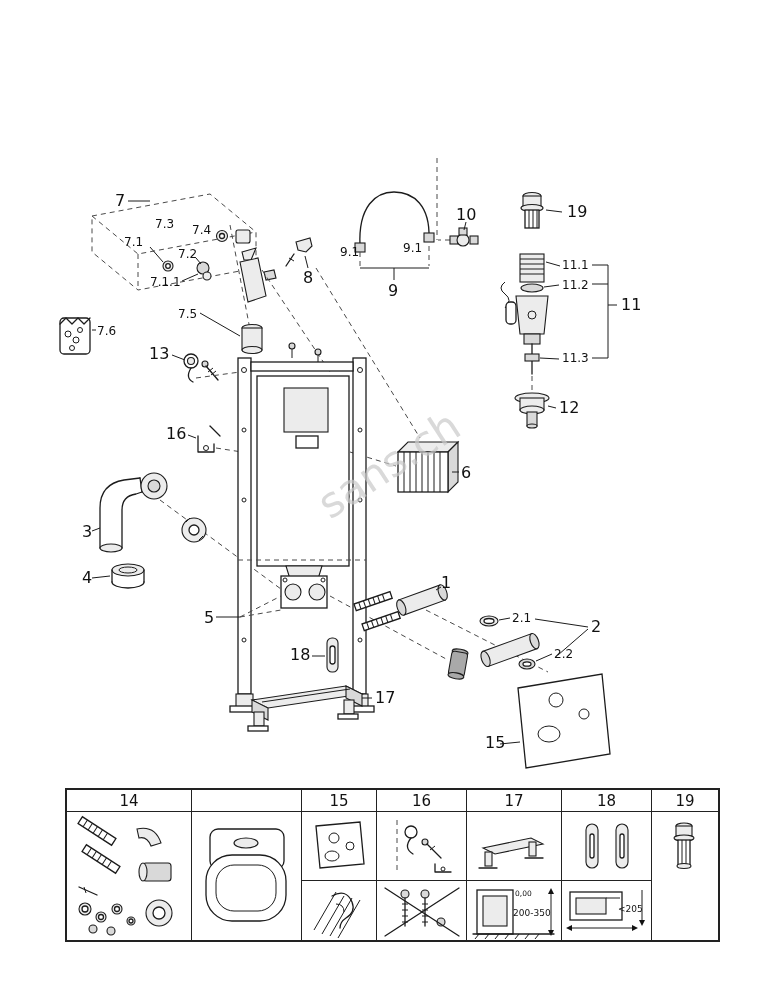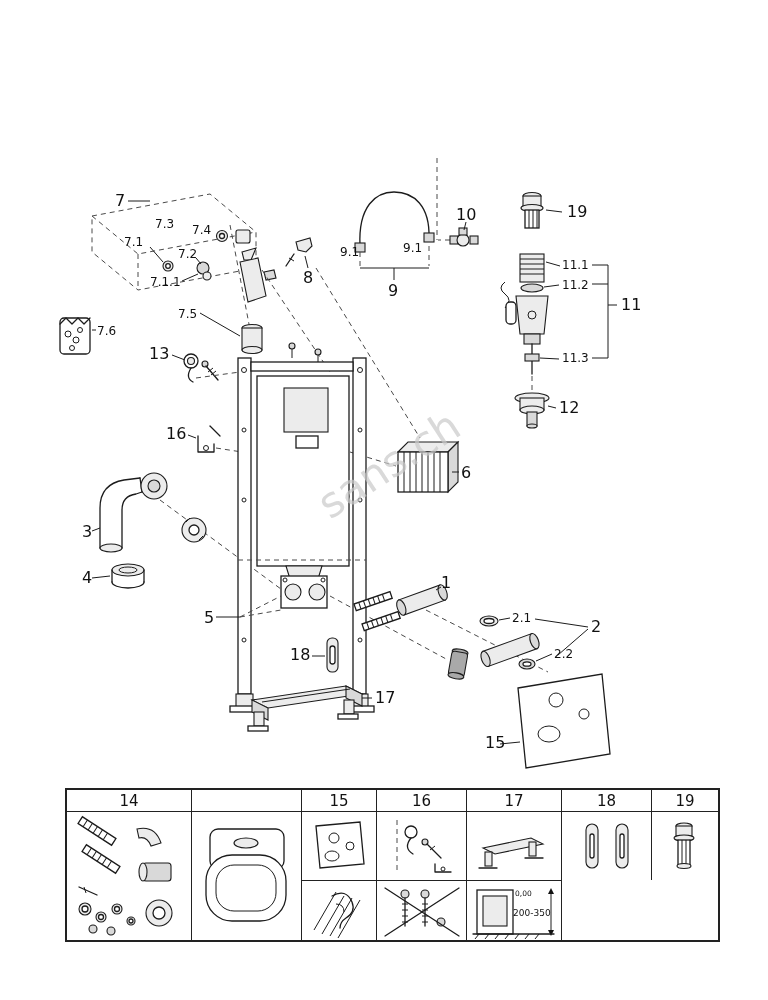--- a/index.html
+++ b/index.html
@@ -510,17 +510,30 @@
       <line class="lnt" x1="12" y1="52" x2="8" y2="57"></line>
         <line class="lnt" x1="22" y1="52" x2="18" y2="57"></line>
       <line class="lnt" x1="32" y1="52" x2="28" y2="57"></line>
         <line class="lnt" x1="42" y1="52" x2="38" y2="57"></line>
       <line class="lnt" x1="52" y1="52" x2="48" y2="57"></line>
         <line class="lnt" x1="62" y1="52" x2="58" y2="57"></line>
       <line class="lnt" x1="72" y1="52" x2="68" y2="57"></line>
     </svg>
   </div>
 
+  <div class="cell bt">
+    <svg width="88" height="58" viewBox="0 0 88 58">
+      <rect class="fw" x="8" y="10" width="52" height="28"></rect>
+      <rect class="fl" x="14" y="16" width="30" height="16"></rect>
+      <line class="lnt" x1="44" y1="16" x2="58" y2="16"></line>
+      <text class="dim" x="56" y="30">&lt;205</text>
+      <line class="lnt" x1="10" y1="46" x2="70" y2="46"></line>
+      <polygon points="10,43 10,49 4,46" fill="#111"></polygon>
+      <polygon points="70,43 70,49 76,46" fill="#111"></polygon>
+      <line class="lnt" x1="80" y1="8" x2="80" y2="40"></line>
+      <polygon points="77,38 83,38 80,44" fill="#111"></polygon>
+    </svg>
+  </div>
 
 </div>
 
 
 
 
 </body></html>

